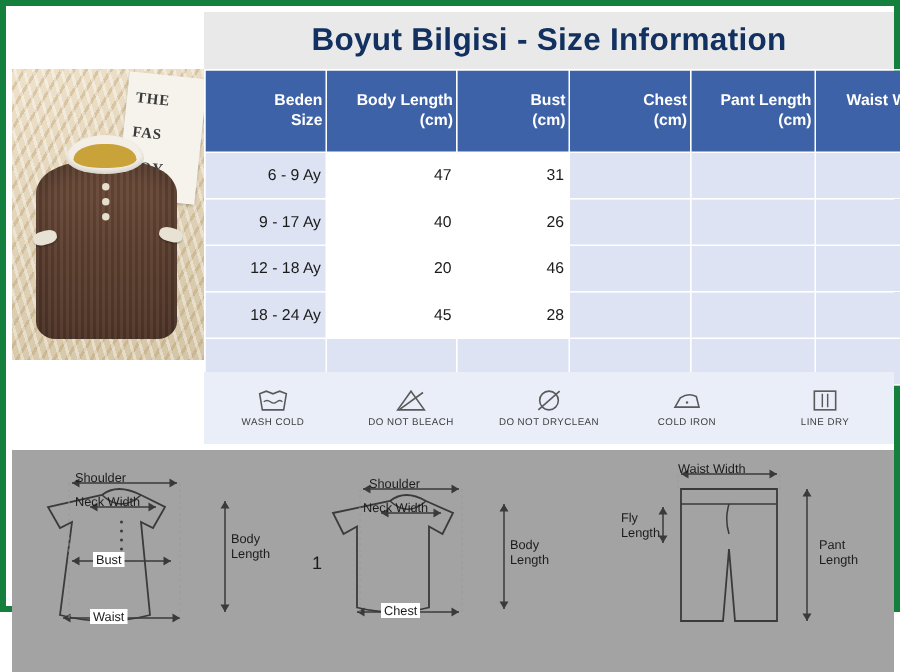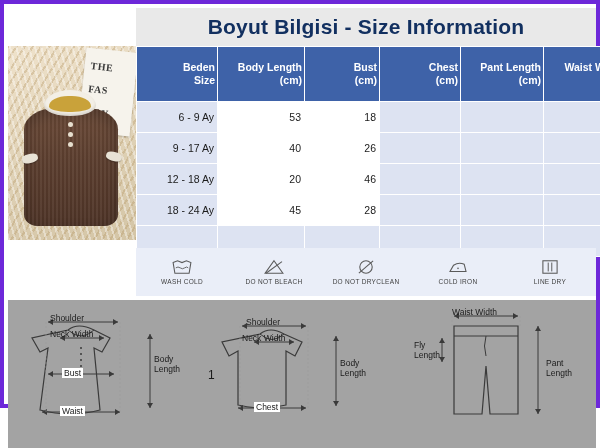--- a/index.html
+++ b/index.html
@@ -6,21 +6,21 @@
   body{
     width:600px;height:448px;
     background:#ffffff;
     font-family:"Liberation Sans", sans-serif;
     overflow:hidden;
   }
   .page{
     position:relative;
     width:600px;height:408px;
     box-sizing:border-box;
-    border:4px solid #6d28d9;
+    border:4px solid #15803d;
     background:#ffffff;
   }
   
   .header{
     position:absolute;left:132px;top:4px;width:460px;height:38px;
     background:#e9e9e9;
     display:flex;align-items:center;justify-content:center;
   }
   .header-title{
     font-size:21px;font-weight:bold;color:#123060;letter-spacing:.2px;
@@ -166,22 +166,22 @@
         </th>
         <th style="width:78px">
           <span>Waist Width</span><br>
           <span>(cm)</span>
         </th>
       </tr>
     </thead>
     <tbody>
       <tr>
         <td class="lbl">6 - 9 Ay</td>
-        <td class="val">53</td>
-        <td class="val">18</td>
+        <td class="val">47</td>
+        <td class="val">31</td>
         <td class="empty"></td>
         <td class="empty"></td>
         <td class="empty"></td>
       </tr>
       <tr>
         <td class="lbl">9 - 17 Ay</td>
         <td class="val">40</td>
         <td class="val">26</td>
         <td class="empty"></td>
         <td class="empty"></td>

